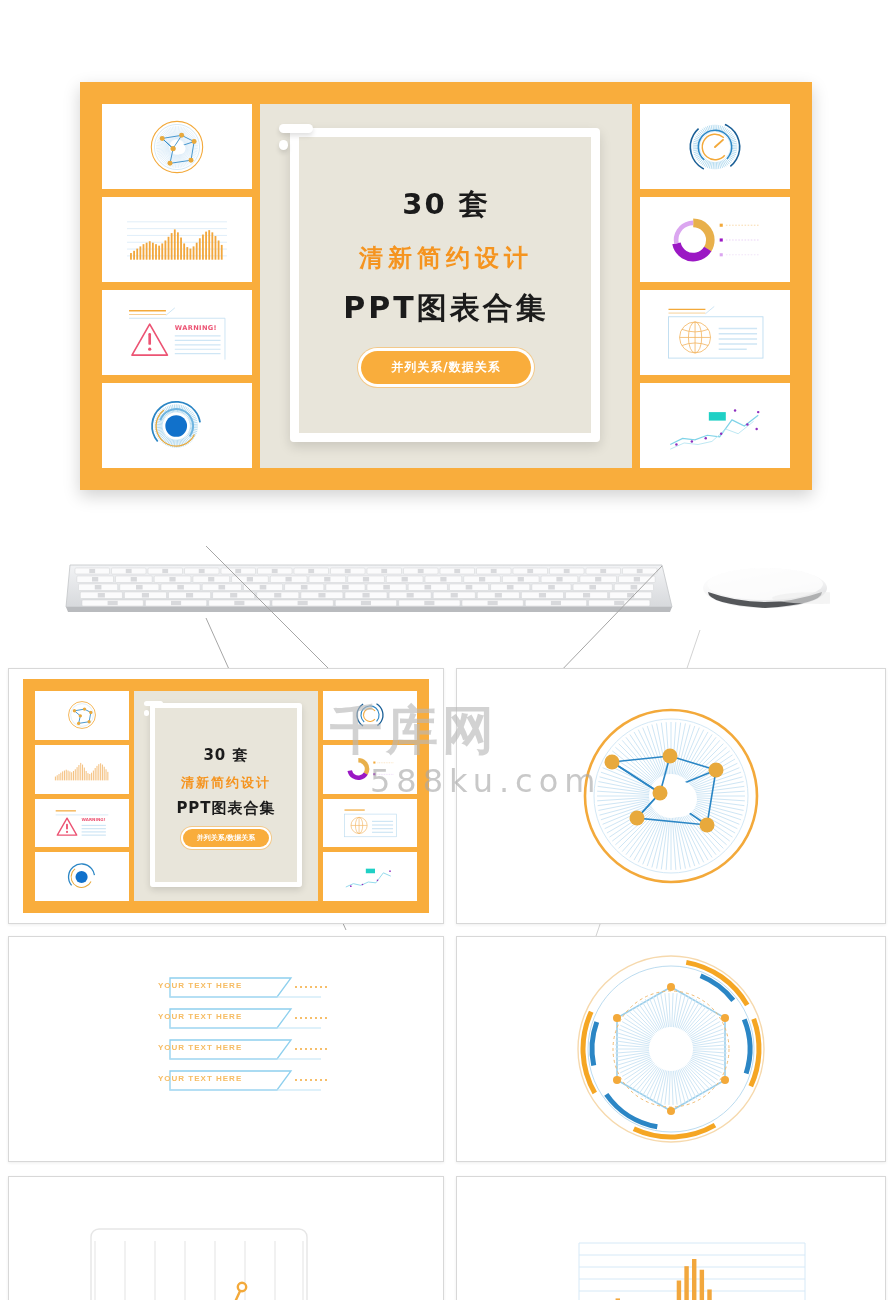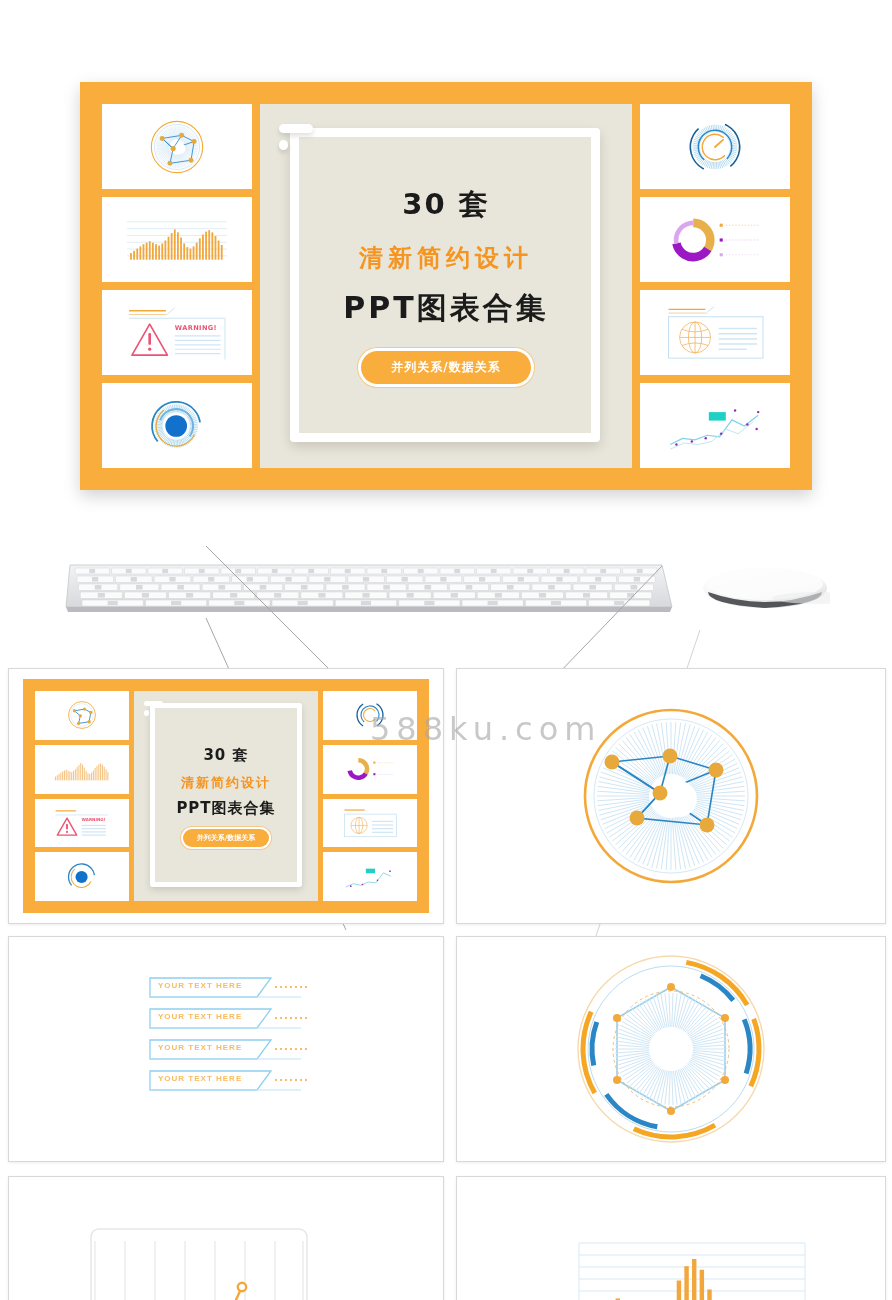--- a/index.html
+++ b/index.html
@@ -58,21 +58,21 @@
   .kb{position:absolute;left:64px;top:555px;width:610px;height:65px;}
   .mouse{position:absolute;left:700px;top:560px;width:130px;height:55px;}
 
   
   .sheet{
     position:absolute;background:#fff;border:1px solid #d8d8d8;
     box-shadow:0 1px 3px rgba(0,0,0,.07);overflow:hidden;
   }
   .s-tl{left:8px;top:668px;width:434px;height:254px;}
   .s-tr{left:456px;top:668px;width:428px;height:254px;}
-  .s-ml{left:8px;top:936px;width:434px;height:224px;}
+  .s-ml{left:8px;top:936px;width:434px;height:224px;text-align:right;}
   .s-mr{left:456px;top:936px;width:428px;height:224px;}
   .s-bl{left:8px;top:1176px;width:434px;height:140px;}
   .s-br{left:456px;top:1176px;width:428px;height:140px;}
 
   
   .mini{position:absolute;left:14px;top:10px;width:406px;height:234px;background:#f9ad3c;}
   .mini-inner{position:absolute;left:12px;top:12px;right:12px;bottom:12px;display:flex;gap:5px;}
   .mini-col{display:flex;flex-direction:column;gap:5px;width:94px;}
   .mini-thumb{flex:1;background:#fff;display:flex;align-items:center;justify-content:center;overflow:hidden;}
   .mini-center{flex:1;background:#e8e5da;position:relative;display:flex;align-items:center;justify-content:center;overflow:hidden;}
@@ -1169,16 +1169,17 @@
           <rect x="183.79" y="71.96" width="4.43" height="34.04"></rect>
           <rect x="191.43" y="66.58" width="4.43" height="39.42"></rect>
           <rect x="199.07" y="73.75" width="4.43" height="32.25"></rect>
           <rect x="206.71" y="84.50" width="4.43" height="21.50"></rect>
           <rect x="214.36" y="93.46" width="4.43" height="12.54"></rect>
         </g>
     </svg>
   </div>
 
   <div class="wm">
+    <div class="wm-cn">千库网</div>
     <div class="wm-en">588ku.com</div>
   </div>
 
 </div>
 
 </body></html>

